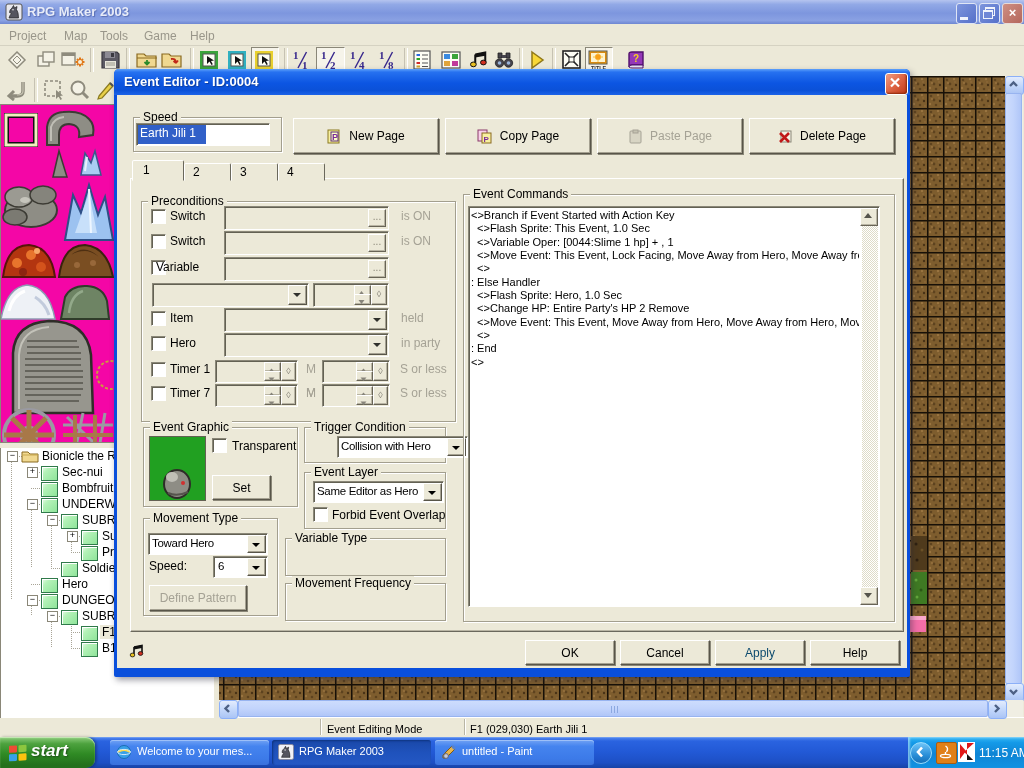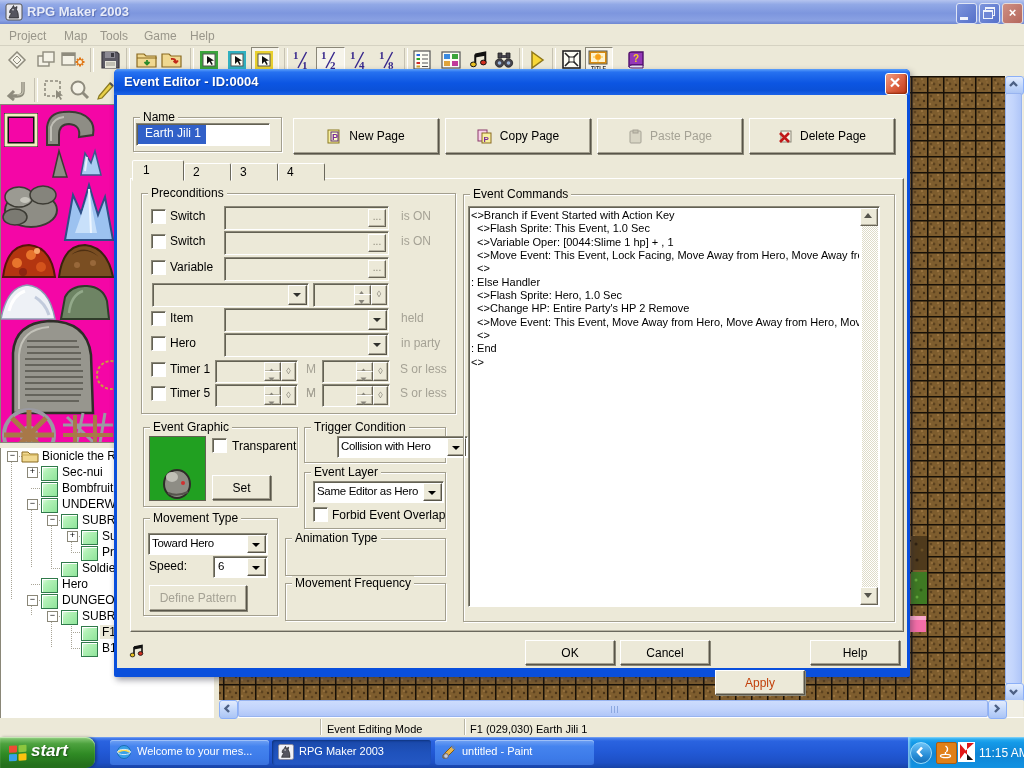--- a/index.html
+++ b/index.html
@@ -452,23 +452,23 @@
 
 <div class="abs" id="dlg" style="left:114px;top:69px;width:796px;height:608px;background:#0a4fdc;border-radius:5px 5px 2px 2px;box-shadow:2px 3px 6px rgba(40,40,60,.45);">
  <div class="abs" style="left:0;top:0;width:796px;height:26px;border-radius:5px 5px 0 0;background:linear-gradient(180deg,#5ea1fa 0,#2671f0 12%,#0c55e2 55%,#0b51d8 82%,#1c63e8 100%);"></div>
  <div class="abs" style="left:10px;top:5px;font-size:13px;font-weight:bold;color:#fff;text-shadow:1px 1px 1px #0c3c9c;">Event Editor - ID:0004</div>
  <div class="abs" style="left:771px;top:4px;width:21px;height:20px;border-radius:3px;background:linear-gradient(135deg,#f0a088 0,#e06848 45%,#c03818 100%);border:1px solid #fff;box-shadow:inset -1px -1px 2px #8c2808;"><svg width="19" height="18">
         <path d="M5 4.5 L13 12.5 M13 4.5 L5 12.5" stroke="#fff" stroke-width="2.2"></path>
       </svg></div>
  <div class="abs" id="body" style="left:3px;top:26px;width:790px;height:573px;background:#ECE9D8;">
 
   <div class="grp" style="left:16px;top:22px;width:147px;height:33px;">
-        <span class="glabel">Name</span>
-      </div>
-  <div class="sunken" style="left:19px;top:28px;width:132px;height:21px;text-align:center;">
+        <span class="glabel">Speed</span>
+      </div>
+  <div class="sunken" style="left:19px;top:28px;width:132px;height:21px;">
         <div class="abs" style="left:1px;top:1px;bottom:1px;width:66px;background:#3160c8;color:#fff;font-size:12px;line-height:17px;padding-left:2px;">Earth Jili 1</div>
       </div>
   <div class="btn" style="left:176px;top:23px;width:144px;height:34px;"><svg width="15" height="15" style="margin-right:7px" viewBox="0 0 15 15">
           <rect x="1" y="1" width="11" height="13" fill="#f8f0a0" stroke="#8a7a20"></rect>
           <rect x="4" y="3" width="7" height="9" fill="#fdfdc8" stroke="#5a2a7a"></rect>
           <text x="5" y="11" font-size="9" font-weight="bold" fill="#7a2a9a">P</text>
         </svg>New Page</div>
   <div class="btn" style="left:328px;top:23px;width:144px;height:34px;"><svg width="16" height="15" style="margin-right:7px" viewBox="0 0 16 15">
           <rect x="1" y="1" width="9" height="11" fill="#f8d0e8" stroke="#8a3a6a"></rect>
           <rect x="5" y="4" width="9" height="10" fill="#f8f0a0" stroke="#8a6a20"></rect>
@@ -486,37 +486,37 @@
   <div class="abs" style="left:13px;top:83px;width:772px;height:452px;background:#ECE9D8;border:1px solid;border-color:#fff #6a685c #6a685c #fff;box-shadow:inset -1px -1px 0 #b9b5a4;"></div>
   <div class="abs" style="left:15px;top:65px;width:50px;height:19px;background:#ECE9D8;border:1px solid;border-color:#fff #6a685c transparent #fff;border-radius:2px 2px 0 0;"></div>
   <div class="abs" style="left:26px;top:68px;font-size:12px;">1</div>
   <div class="abs" style="left:67px;top:68px;width:45px;height:16px;background:#ECE9D8;border:1px solid;border-color:#fff #6a685c transparent #fff;border-radius:2px 2px 0 0;"></div>
   <div class="abs" style="left:76px;top:70px;font-size:12px;">2</div>
   <div class="abs" style="left:114px;top:68px;width:45px;height:16px;background:#ECE9D8;border:1px solid;border-color:#fff #6a685c transparent #fff;border-radius:2px 2px 0 0;"></div>
   <div class="abs" style="left:123px;top:70px;font-size:12px;">3</div>
   <div class="abs" style="left:161px;top:68px;width:45px;height:16px;background:#ECE9D8;border:1px solid;border-color:#fff #6a685c transparent #fff;border-radius:2px 2px 0 0;"></div>
   <div class="abs" style="left:170px;top:70px;font-size:12px;">4</div>
 
-  <div class="grp" style="left:24px;top:98px;width:313px;height:219px;">
+  <div class="grp" style="left:24px;top:106px;width:313px;height:219px;">
         <span class="glabel">Preconditions</span>
       </div>
   <div class="cb" style="left:34px;top:114px;"></div>
       <div class="lbl" style="left:53px;top:114px;">Switch</div>
   <div class="sunken" style="left:107px;top:111px;width:163px;height:22px;background:#ECE9D8;">
         <div class="raised" style="right:2px;top:2px;width:16px;height:16px;color:#8a8778;font-size:10px;text-align:center;line-height:14px;">...</div>
       </div>
   <div class="lbl dis" style="left:284px;top:114px;">is ON</div>
   <div class="cb" style="left:34px;top:139px;"></div>
       <div class="lbl" style="left:53px;top:139px;">Switch</div>
   <div class="sunken" style="left:107px;top:136px;width:163px;height:22px;background:#ECE9D8;">
         <div class="raised" style="right:2px;top:2px;width:16px;height:16px;color:#8a8778;font-size:10px;text-align:center;line-height:14px;">...</div>
       </div>
   <div class="lbl dis" style="left:284px;top:139px;">is ON</div>
   <div class="cb" style="left:34px;top:165px;"></div>
-      <div class="lbl" style="left:53px;top:165px;">Variable</div>
+      <div class="lbl" style="left:39px;top:165px;">Variable</div>
   <div class="sunken" style="left:107px;top:162px;width:163px;height:22px;background:#ECE9D8;">
         <div class="raised" style="right:2px;top:2px;width:16px;height:16px;color:#8a8778;font-size:10px;text-align:center;line-height:14px;">...</div>
       </div>
   <div class="sunken" style="left:35px;top:188px;width:155px;height:22px;background:#ECE9D8;">
         <div class="ddarrow gray"></div>
       </div>
   <div class="sunken" style="left:196px;top:188px;width:74px;height:22px;background:#ECE9D8;">
     <div class="raised" style="right:17px;top:1px;width:15px;height:9px;"><svg width="13" height="8">
             <path d="M6.5 2 L9.5 6 L3.5 6 Z" fill="#87847a"></path>
           </svg></div>
@@ -553,21 +553,21 @@
     <div class="raised" style="right:16px;top:1px;width:15px;height:8px;"><svg width="13" height="7">
             <path d="M6.5 1.5 L9.5 5 L3.5 5 Z" fill="#87847a"></path>
           </svg></div>
     <div class="raised" style="right:16px;bottom:1px;width:15px;height:8px;"><svg width="13" height="7">
             <path d="M6.5 5 L9.5 1.5 L3.5 1.5 Z" fill="#87847a"></path>
           </svg></div>
     <div class="raised" style="right:1px;top:1px;width:13px;height:17px;font-size:9px;color:#87847a;text-align:center;line-height:16px;">◊</div>
   </div>
   <div class="lbl dis" style="left:283px;top:267px;">S or less</div>
   <div class="cb" style="left:34px;top:291px;"></div>
-      <div class="lbl" style="left:53px;top:291px;">Timer 5</div>
+      <div class="lbl" style="left:53px;top:291px;">Timer 7</div>
   <div class="sunken" style="left:98px;top:289px;width:81px;height:21px;background:#ECE9D8;">
     <div class="raised" style="right:16px;top:1px;width:15px;height:8px;"><svg width="13" height="7">
             <path d="M6.5 1.5 L9.5 5 L3.5 5 Z" fill="#87847a"></path>
           </svg></div>
     <div class="raised" style="right:16px;bottom:1px;width:15px;height:8px;"><svg width="13" height="7">
             <path d="M6.5 5 L9.5 1.5 L3.5 1.5 Z" fill="#87847a"></path>
           </svg></div>
     <div class="raised" style="right:1px;top:1px;width:13px;height:17px;font-size:9px;color:#87847a;text-align:center;line-height:16px;">◊</div>
   </div>
   <div class="lbl dis" style="left:189px;top:291px;">M</div>
@@ -624,21 +624,21 @@
         <span class="glabel">Event Layer</span>
       </div>
   <div class="sunken" style="left:196px;top:386px;width:129px;height:20px;">
         <div class="lbl" style="left:3px;top:2px;">Same Editor as Hero</div>
         <div class="ddarrow"></div>
       </div>
   <div class="cb" style="left:196px;top:412px;"></div>
       <div class="lbl" style="left:215px;top:413px;">Forbid Event Overlap</div>
 
   <div class="grp" style="left:168px;top:443px;width:159px;height:36px;">
-        <span class="glabel">Animation Type</span>
+        <span class="glabel">Variable Type</span>
       </div>
 
   <div class="grp" style="left:168px;top:488px;width:159px;height:36px;">
         <span class="glabel">Movement Frequency</span>
       </div>
 
   <div class="grp" style="left:346px;top:99px;width:430px;height:426px;">
         <span class="glabel">Event Commands</span>
       </div>
   <div class="sunken" style="left:351px;top:111px;width:410px;height:399px;">
@@ -658,21 +658,21 @@
     <div class="raised" style="right:1px;top:1px;width:16px;height:16px;"><svg width="14" height="14">
             <path d="M7 4 L11 9 L3 9 Z" fill="#55544c"></path>
           </svg></div>
     <div class="raised" style="right:1px;bottom:1px;width:16px;height:16px;"><svg width="14" height="14">
             <path d="M7 10 L11 5 L3 5 Z" fill="#55544c"></path>
           </svg></div>
   </div>
 
   <div class="btn" style="left:408px;top:545px;width:88px;height:23px;">OK</div>
   <div class="btn" style="left:503px;top:545px;width:88px;height:23px;">Cancel</div>
-  <div class="btn" style="left:598px;top:575px;width:88px;height:23px;color:#c2410c;">Apply</div>
+  <div class="btn" style="left:598px;top:545px;width:88px;height:23px;color:#0c4a6e;">Apply</div>
   <div class="btn" style="left:693px;top:545px;width:88px;height:23px;">Help</div>
   <svg class="abs" style="left:12px;top:549px;" width="16" height="15" viewBox="0 0 16 15">
         <path d="M5 3 L13 1.5 L13 9 M5 10.5 L5 3" stroke="#111" stroke-width="1.6" fill="none"></path>
         <path d="M5 2.8 L13 1.3 L13 4 L5 5.5 Z" fill="#111"></path>
         <ellipse cx="3.5" cy="11" rx="2.3" ry="1.9" fill="#e8c020" stroke="#111" stroke-width="0.8"></ellipse>
         <ellipse cx="11.5" cy="9.5" rx="2.3" ry="1.9" fill="#d03020" stroke="#111" stroke-width="0.8"></ellipse>
       </svg>
  </div>
 </div>
 

